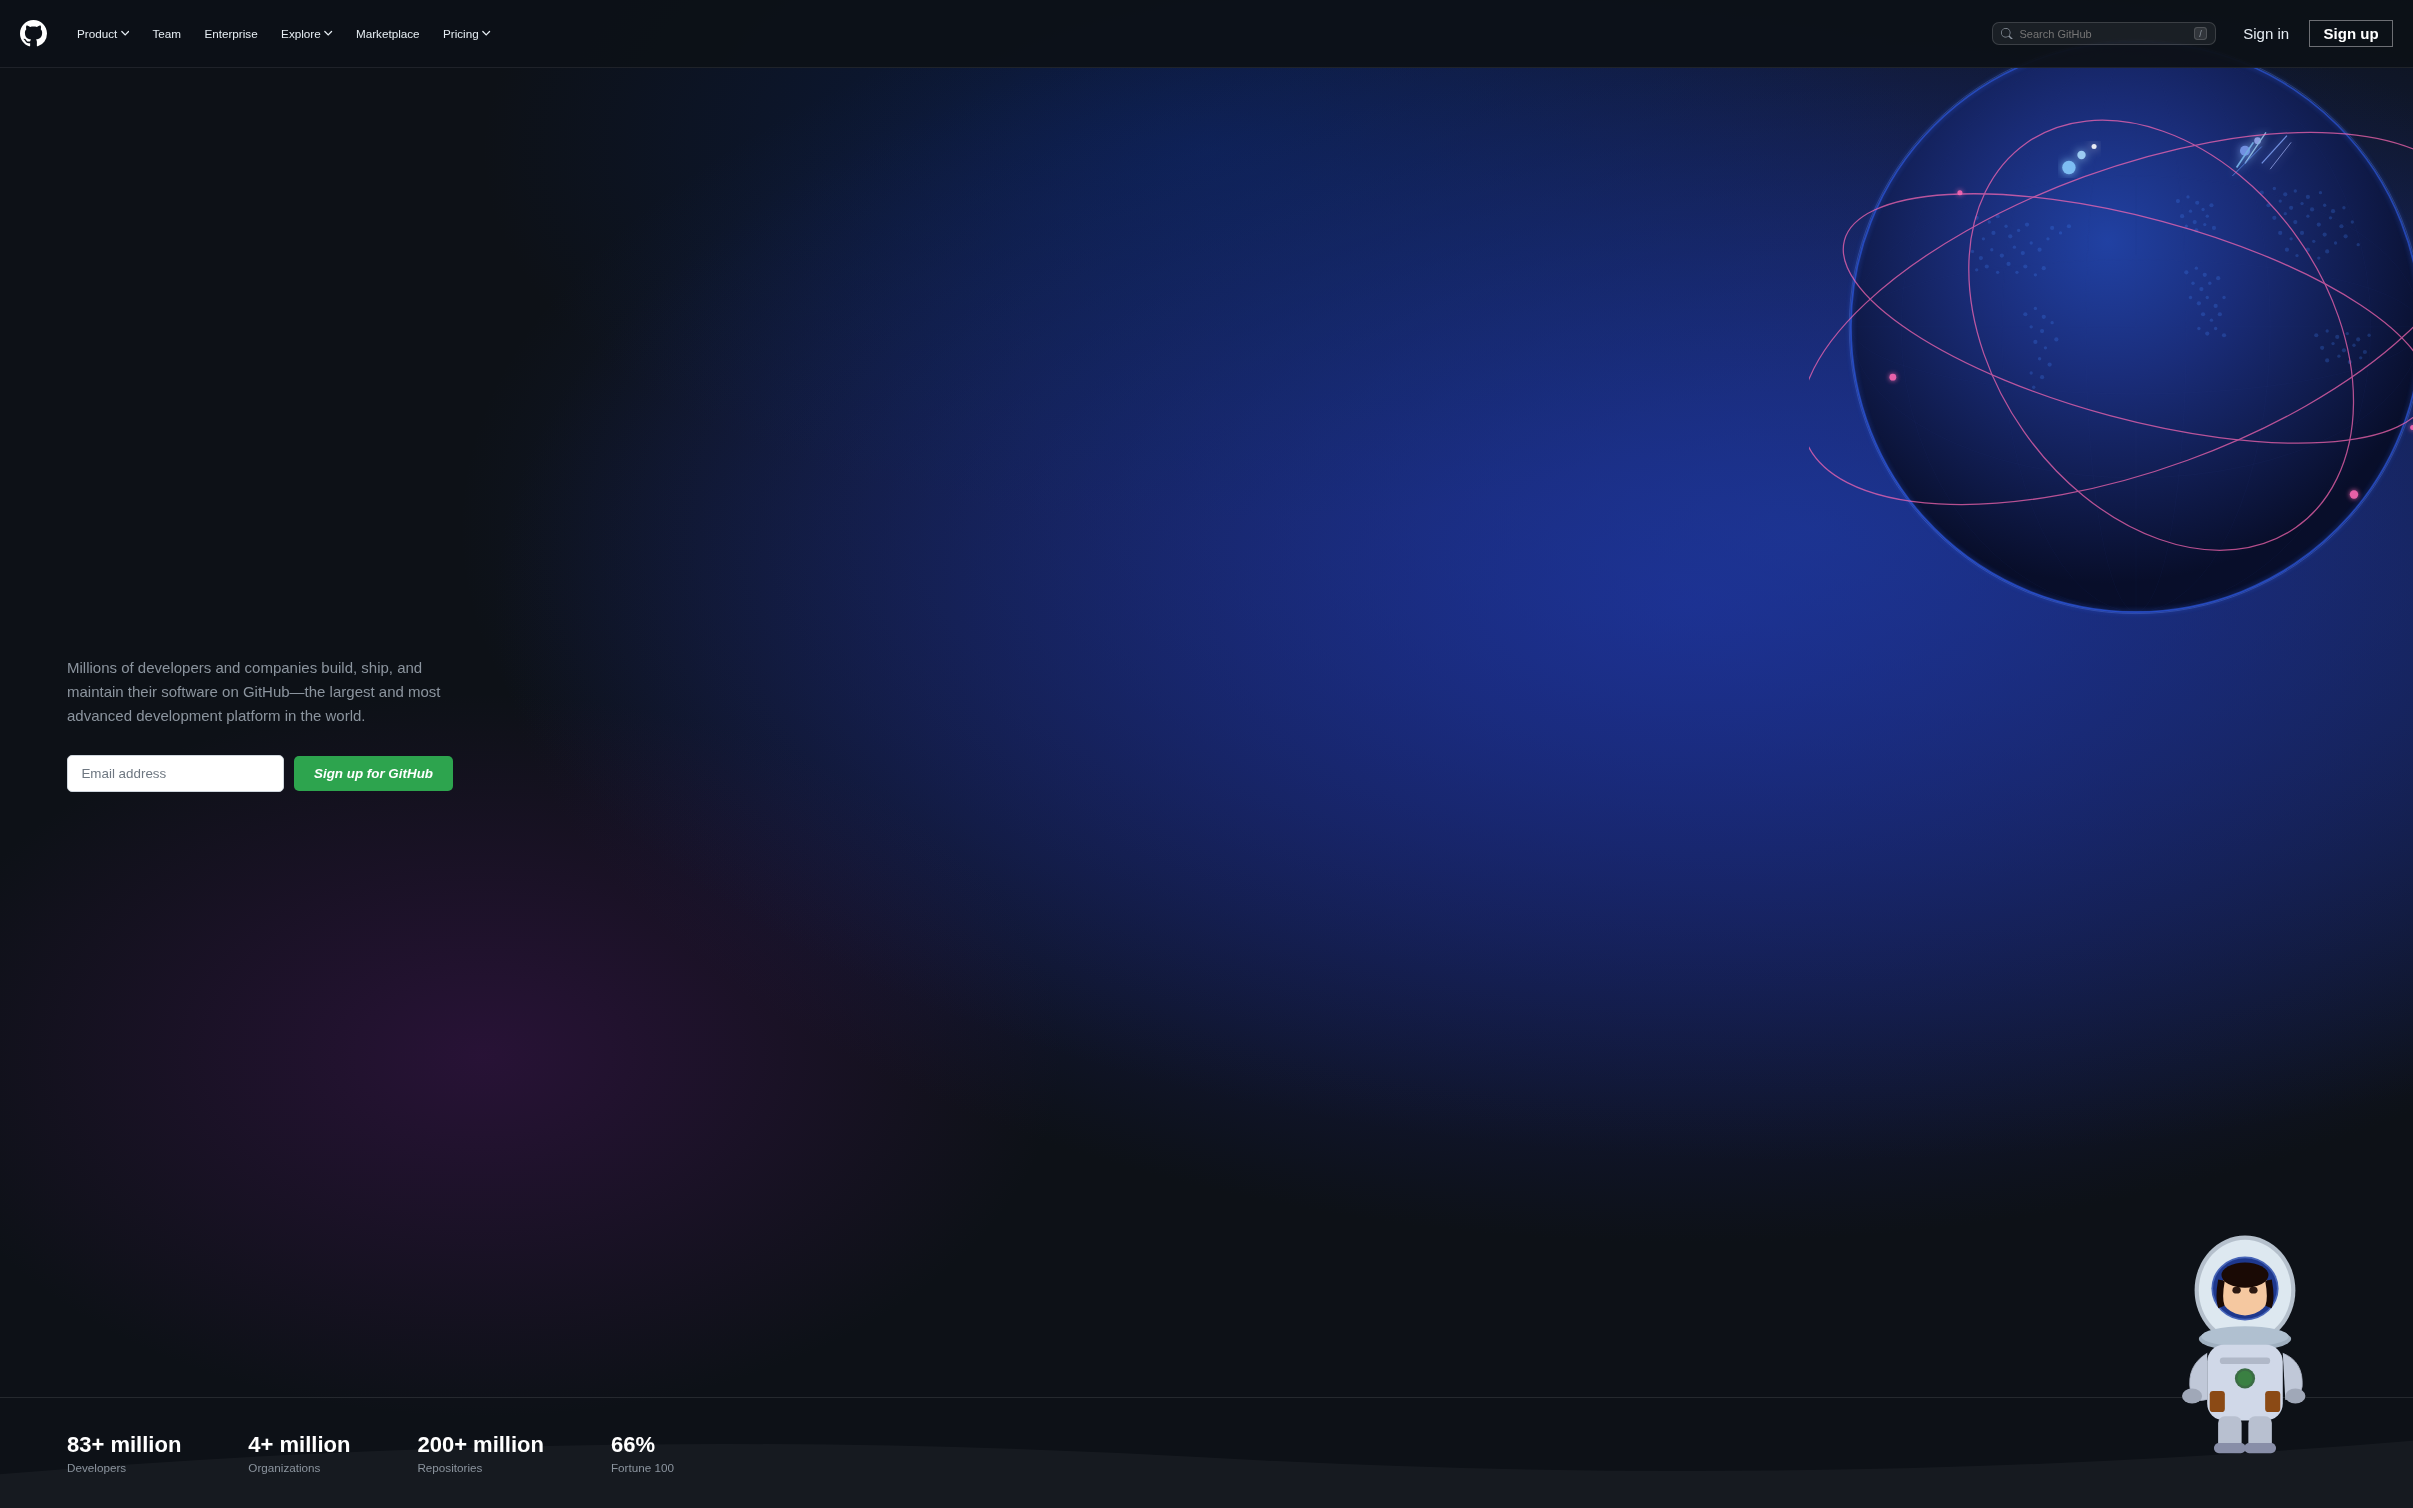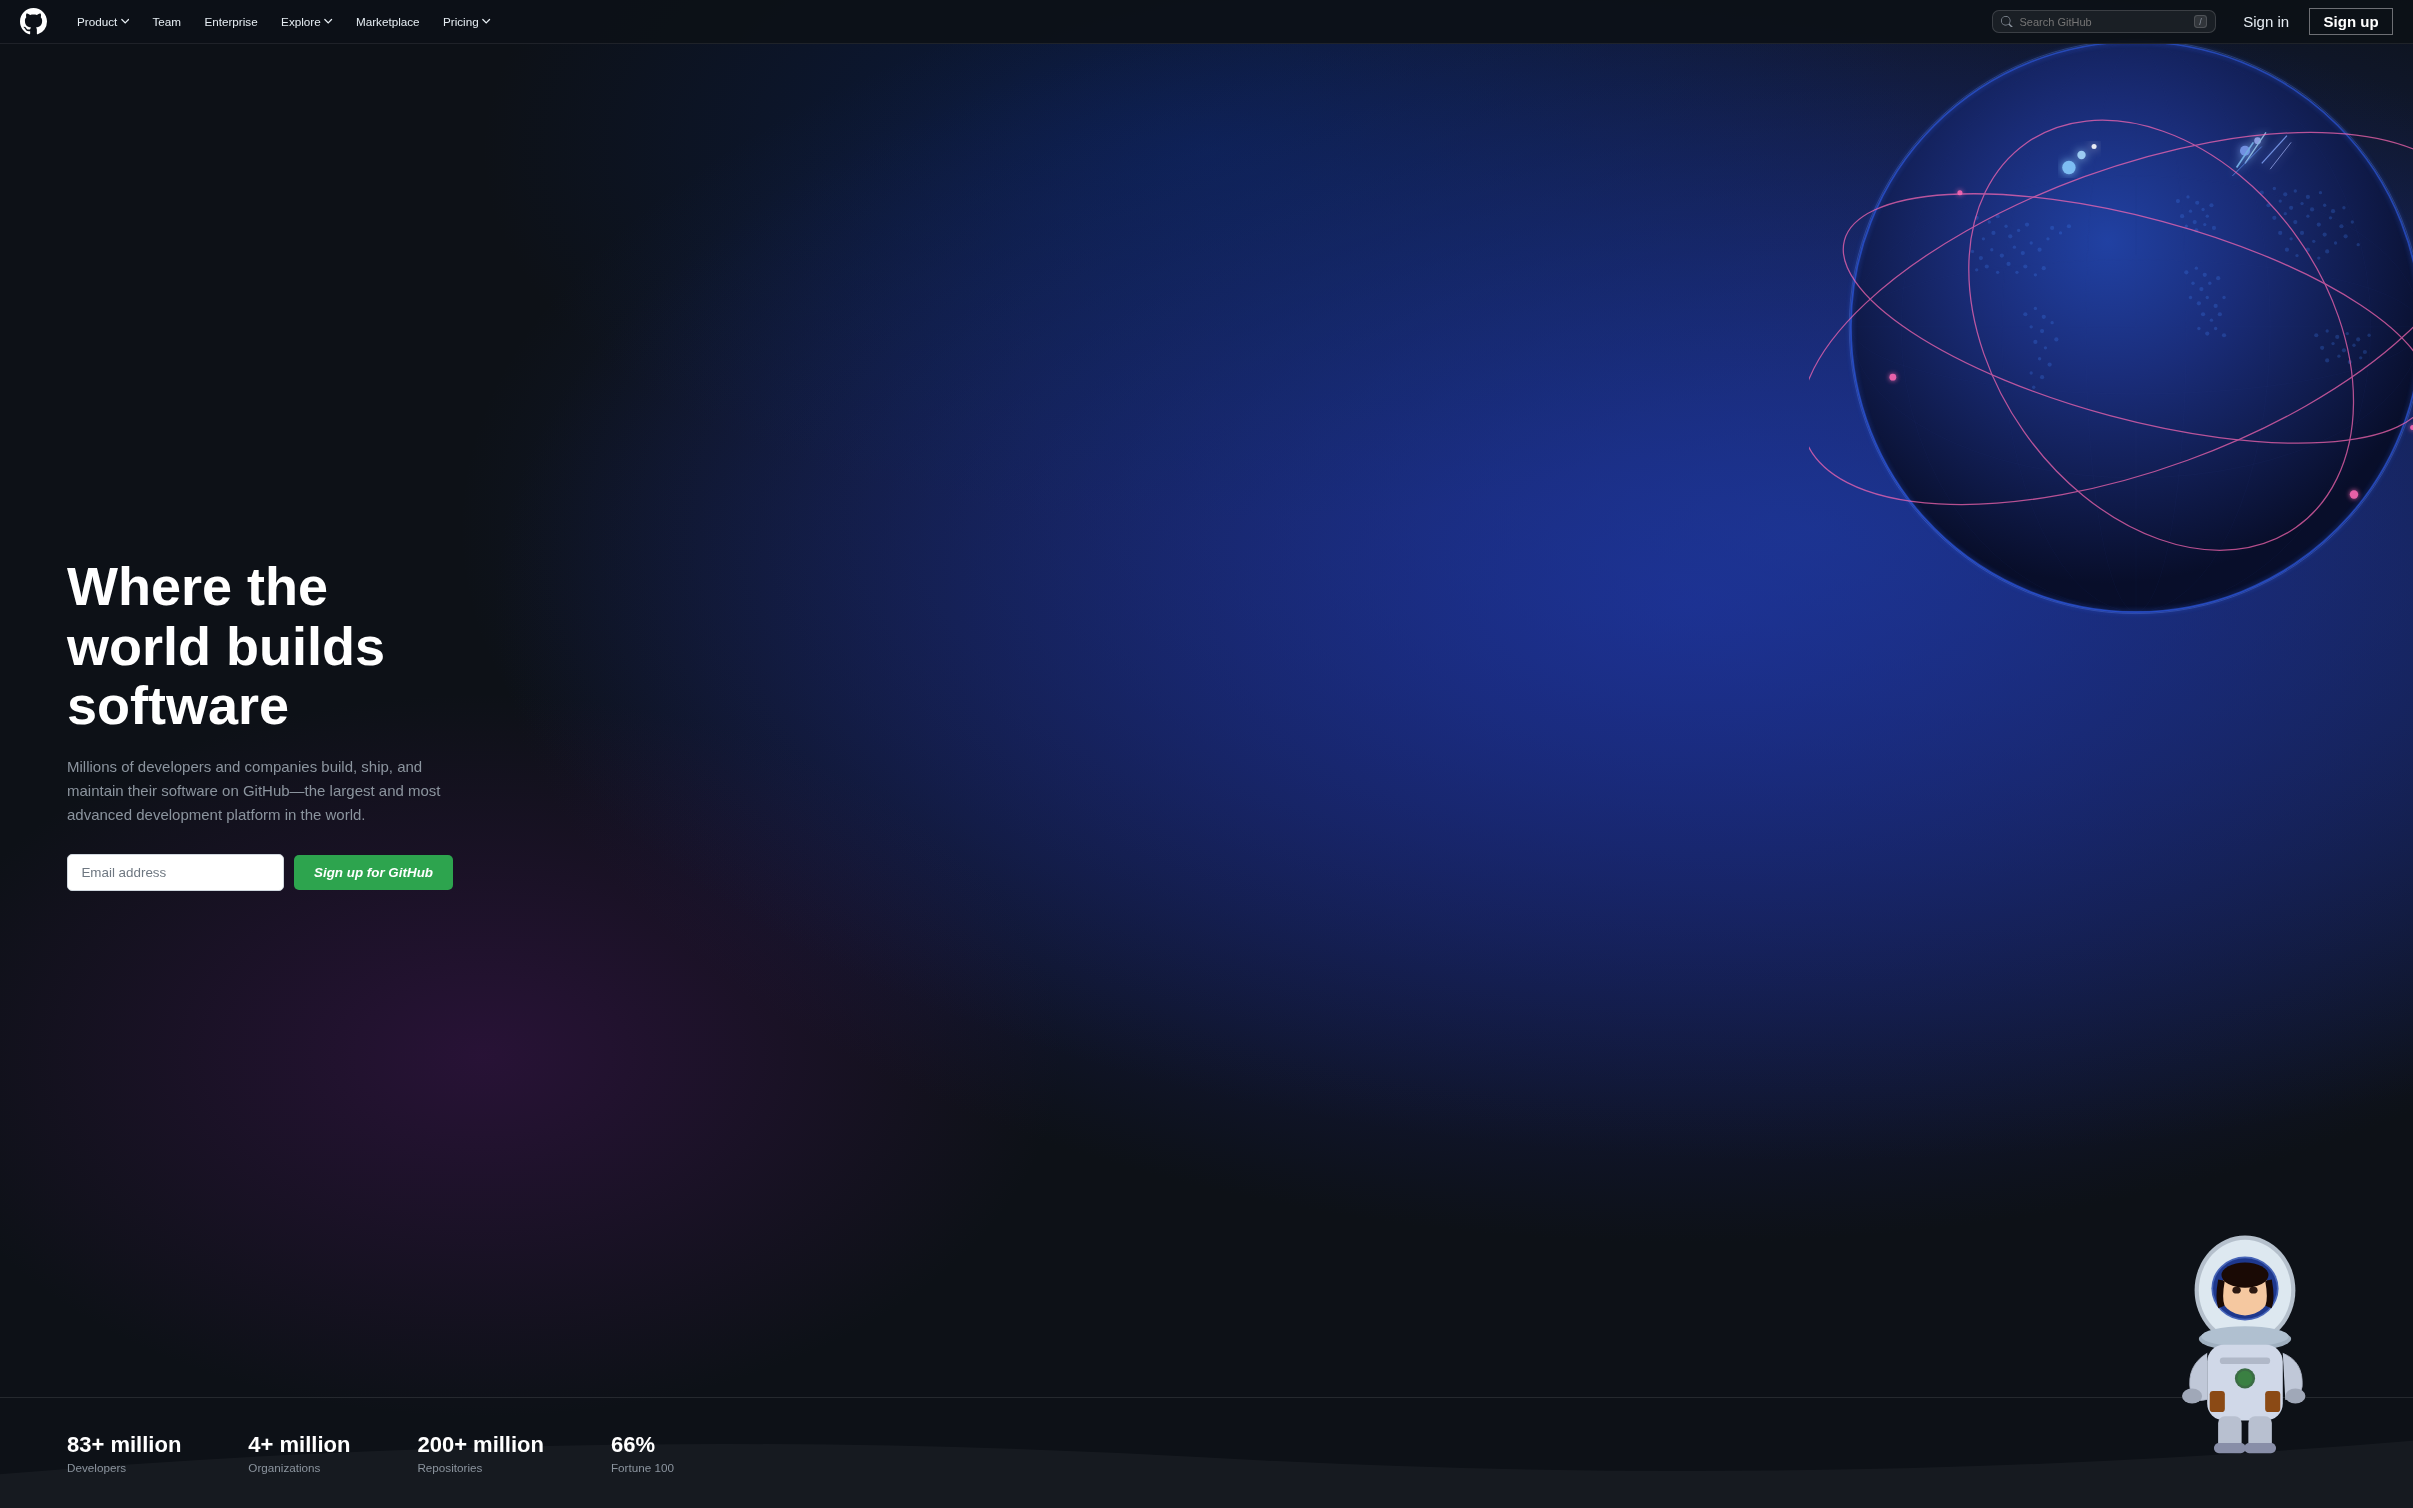--- a/index.html
+++ b/index.html
@@ -11,21 +11,21 @@
     }
 
     
     nav {
       position: fixed;
       top: 0; left: 0; right: 0;
       z-index: 100;
       display: flex;
       align-items: center;
       padding: 0 20px;
-      height: 44px;
+      height: 68px;
       background: rgba(13,17,23,0.95);
       border-bottom: 0.8px solid rgba(255,255,255,0.08);
     }
     .nav-logo {
       margin-right: 20px;
       flex-shrink: 0;
     }
     .nav-logo svg { display: block; }
     .nav-links {
       display: flex;
@@ -518,21 +518,20 @@
         <circle cx="100" cy="420" r="4"></circle>
         <circle cx="720" cy="480" r="3"></circle>
         <circle cx="650" cy="560" r="5"></circle>
         <circle cx="180" cy="200" r="3"></circle>
       </g>
     </svg>
   </div>
 
   <div class="hero-content">
     <div class="hero-left">
-      <h1 class="hero-title">Where the world builds software</h1>
       <p class="hero-subtitle">Millions of developers and companies build, ship, and maintain their software on GitHub—the largest and most advanced development platform in the world.</p>
       <div class="hero-form">
         <input type="email" class="hero-email-input" placeholder="Email address" style="">
         <button class="btn-cta">Sign up for GitHub</button>
       </div>
     </div>
   </div>
 
   <div class="hero-astronaut">
     <svg viewBox="0 0 200 280" xmlns="http://www.w3.org/2000/svg">

